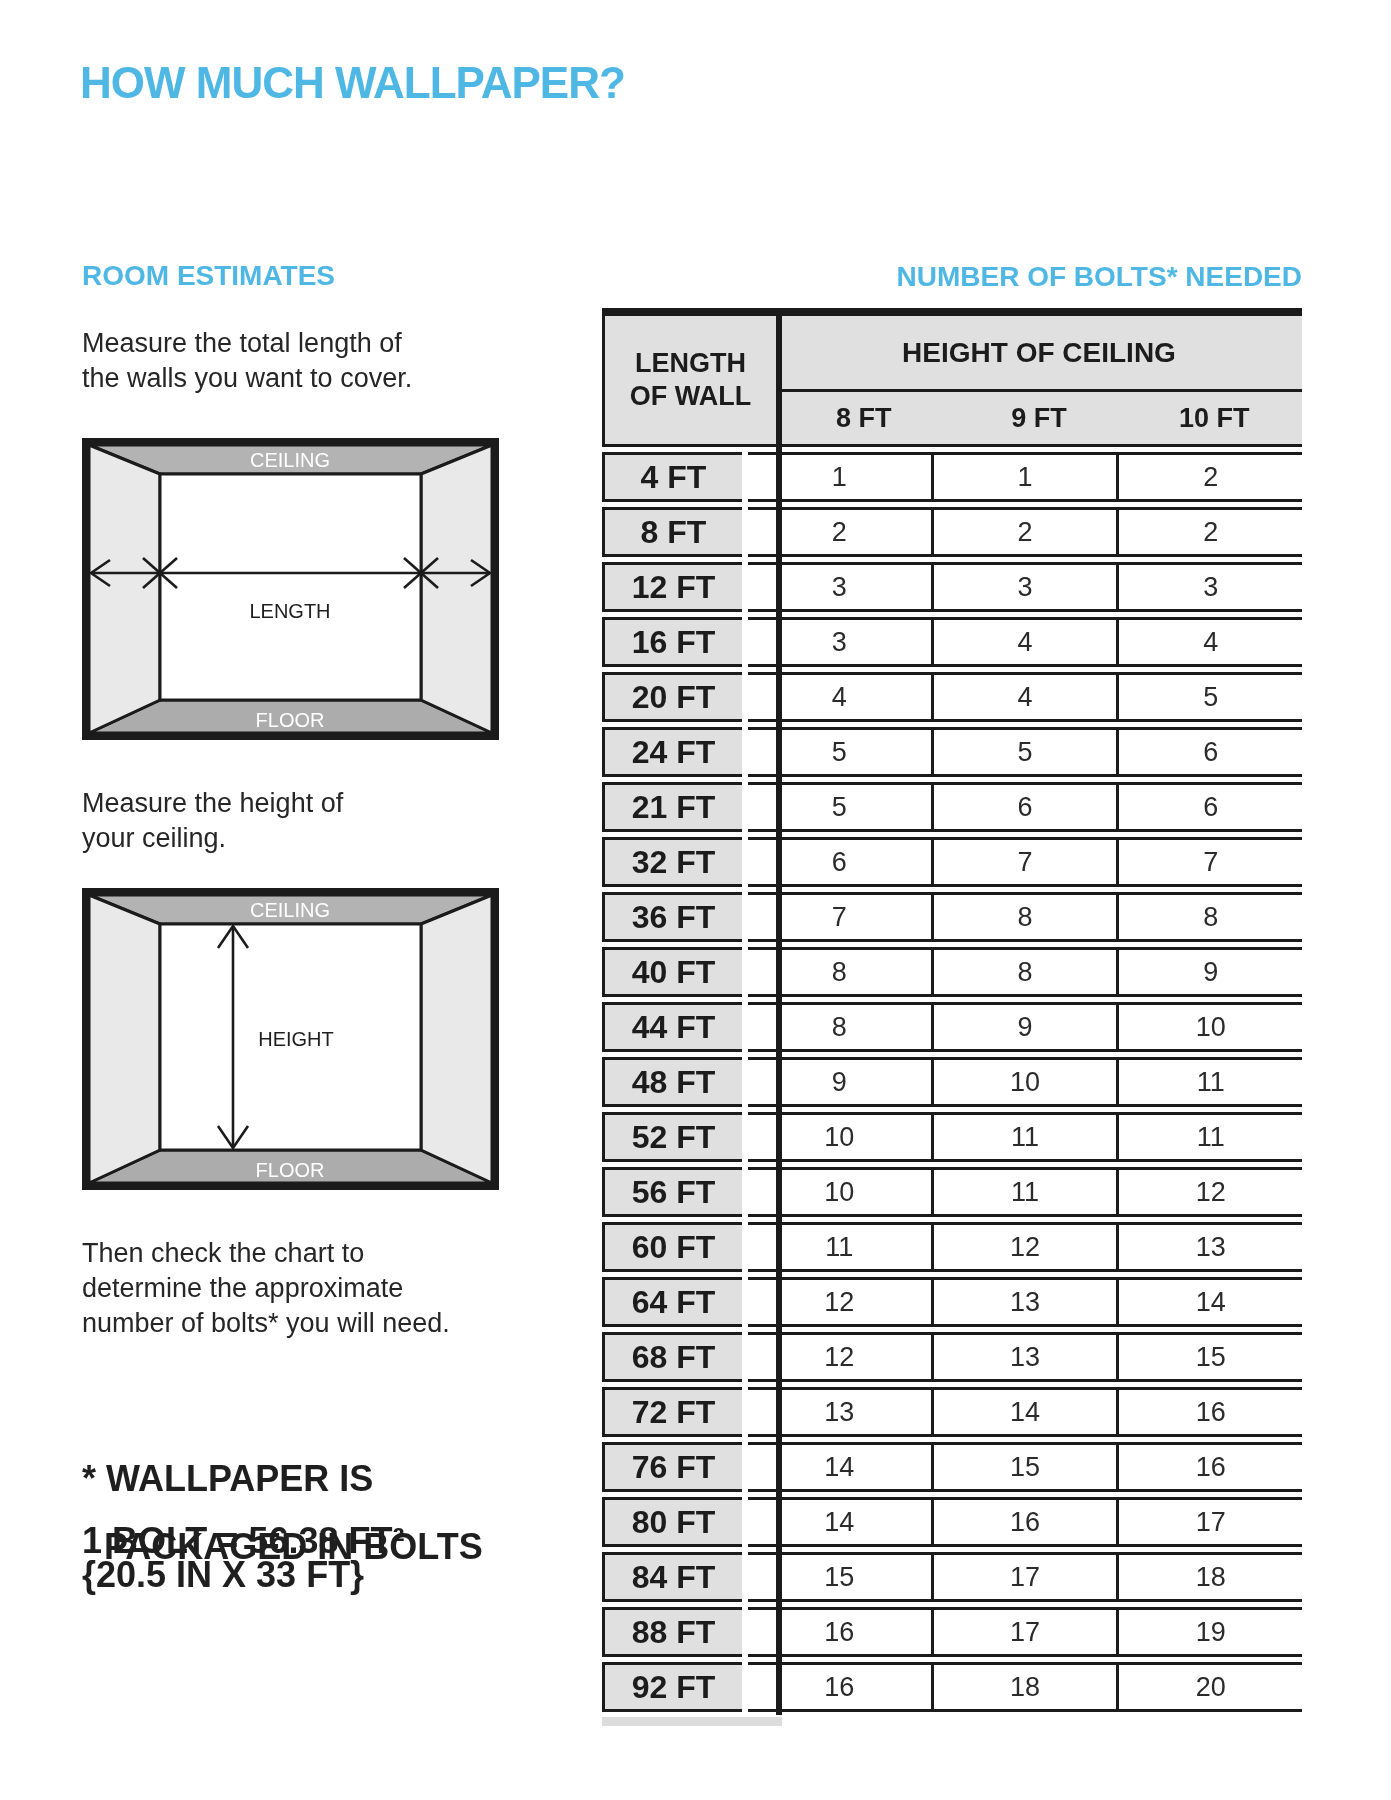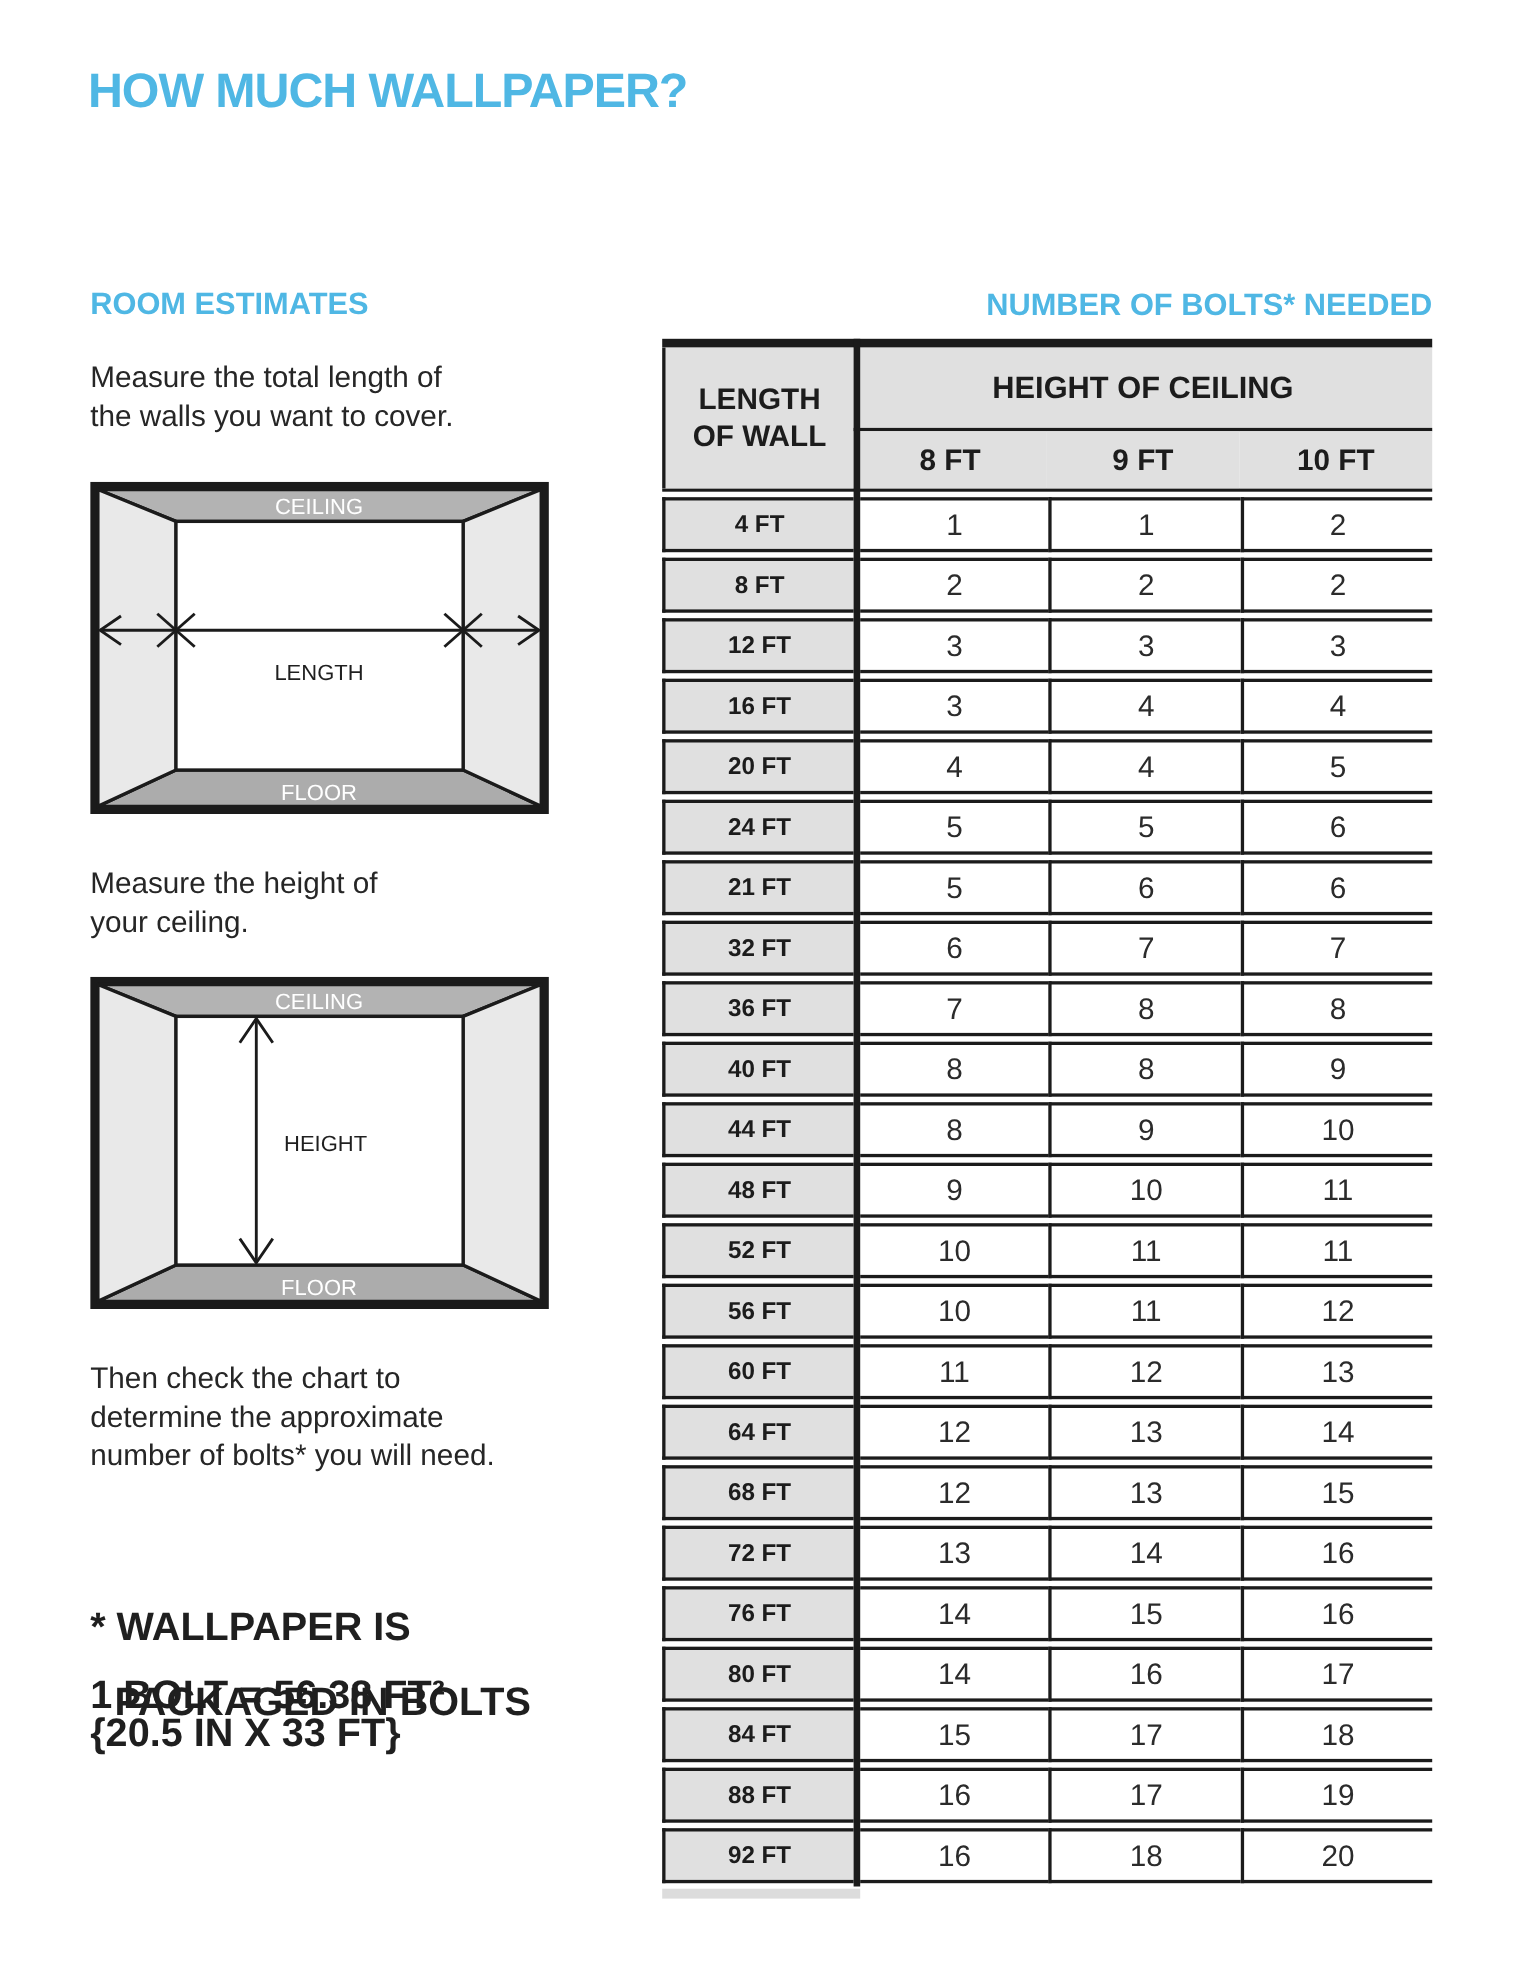--- a/index.html
+++ b/index.html
@@ -35,23 +35,23 @@
     font-weight:700;font-size:28px;color:#1c1c1c;
   }
   .subrow{display:flex;height:52px}
   .sub{
     flex:1;background:var(--tgray);display:flex;align-items:center;justify-content:center;
     font-weight:700;font-size:27px;color:#1c1c1c;
   }
   .row{display:flex;height:50px;margin-bottom:5px}
   .cell{display:flex;align-items:center;justify-content:center}
   .label{
-    width:174px;background:var(--tgray);
+    width:140px;background:var(--tgray);
     border-top:3px solid var(--ink);border-bottom:3px solid var(--ink);border-left:3px solid var(--ink);
-    font-weight:700;font-size:22px;color:#1c1c1c;
+    font-weight:700;font-size:32px;color:#1c1c1c;
   }
   .cells{flex:1;display:flex;margin-left:6px}
   .dcell{
     flex:1;background:#fff;font-size:27px;color:#2b2b2b;
     border-top:3px solid var(--ink);border-bottom:3px solid var(--ink);
     display:flex;align-items:center;justify-content:center;
   }
   .dcell.sep{border-left:3px solid var(--ink)}
   .divider{position:absolute;left:174px;top:0;width:6px;height:1407px;background:var(--ink)}
   .strip{width:180px;height:9px;background:#DCDCDC}

